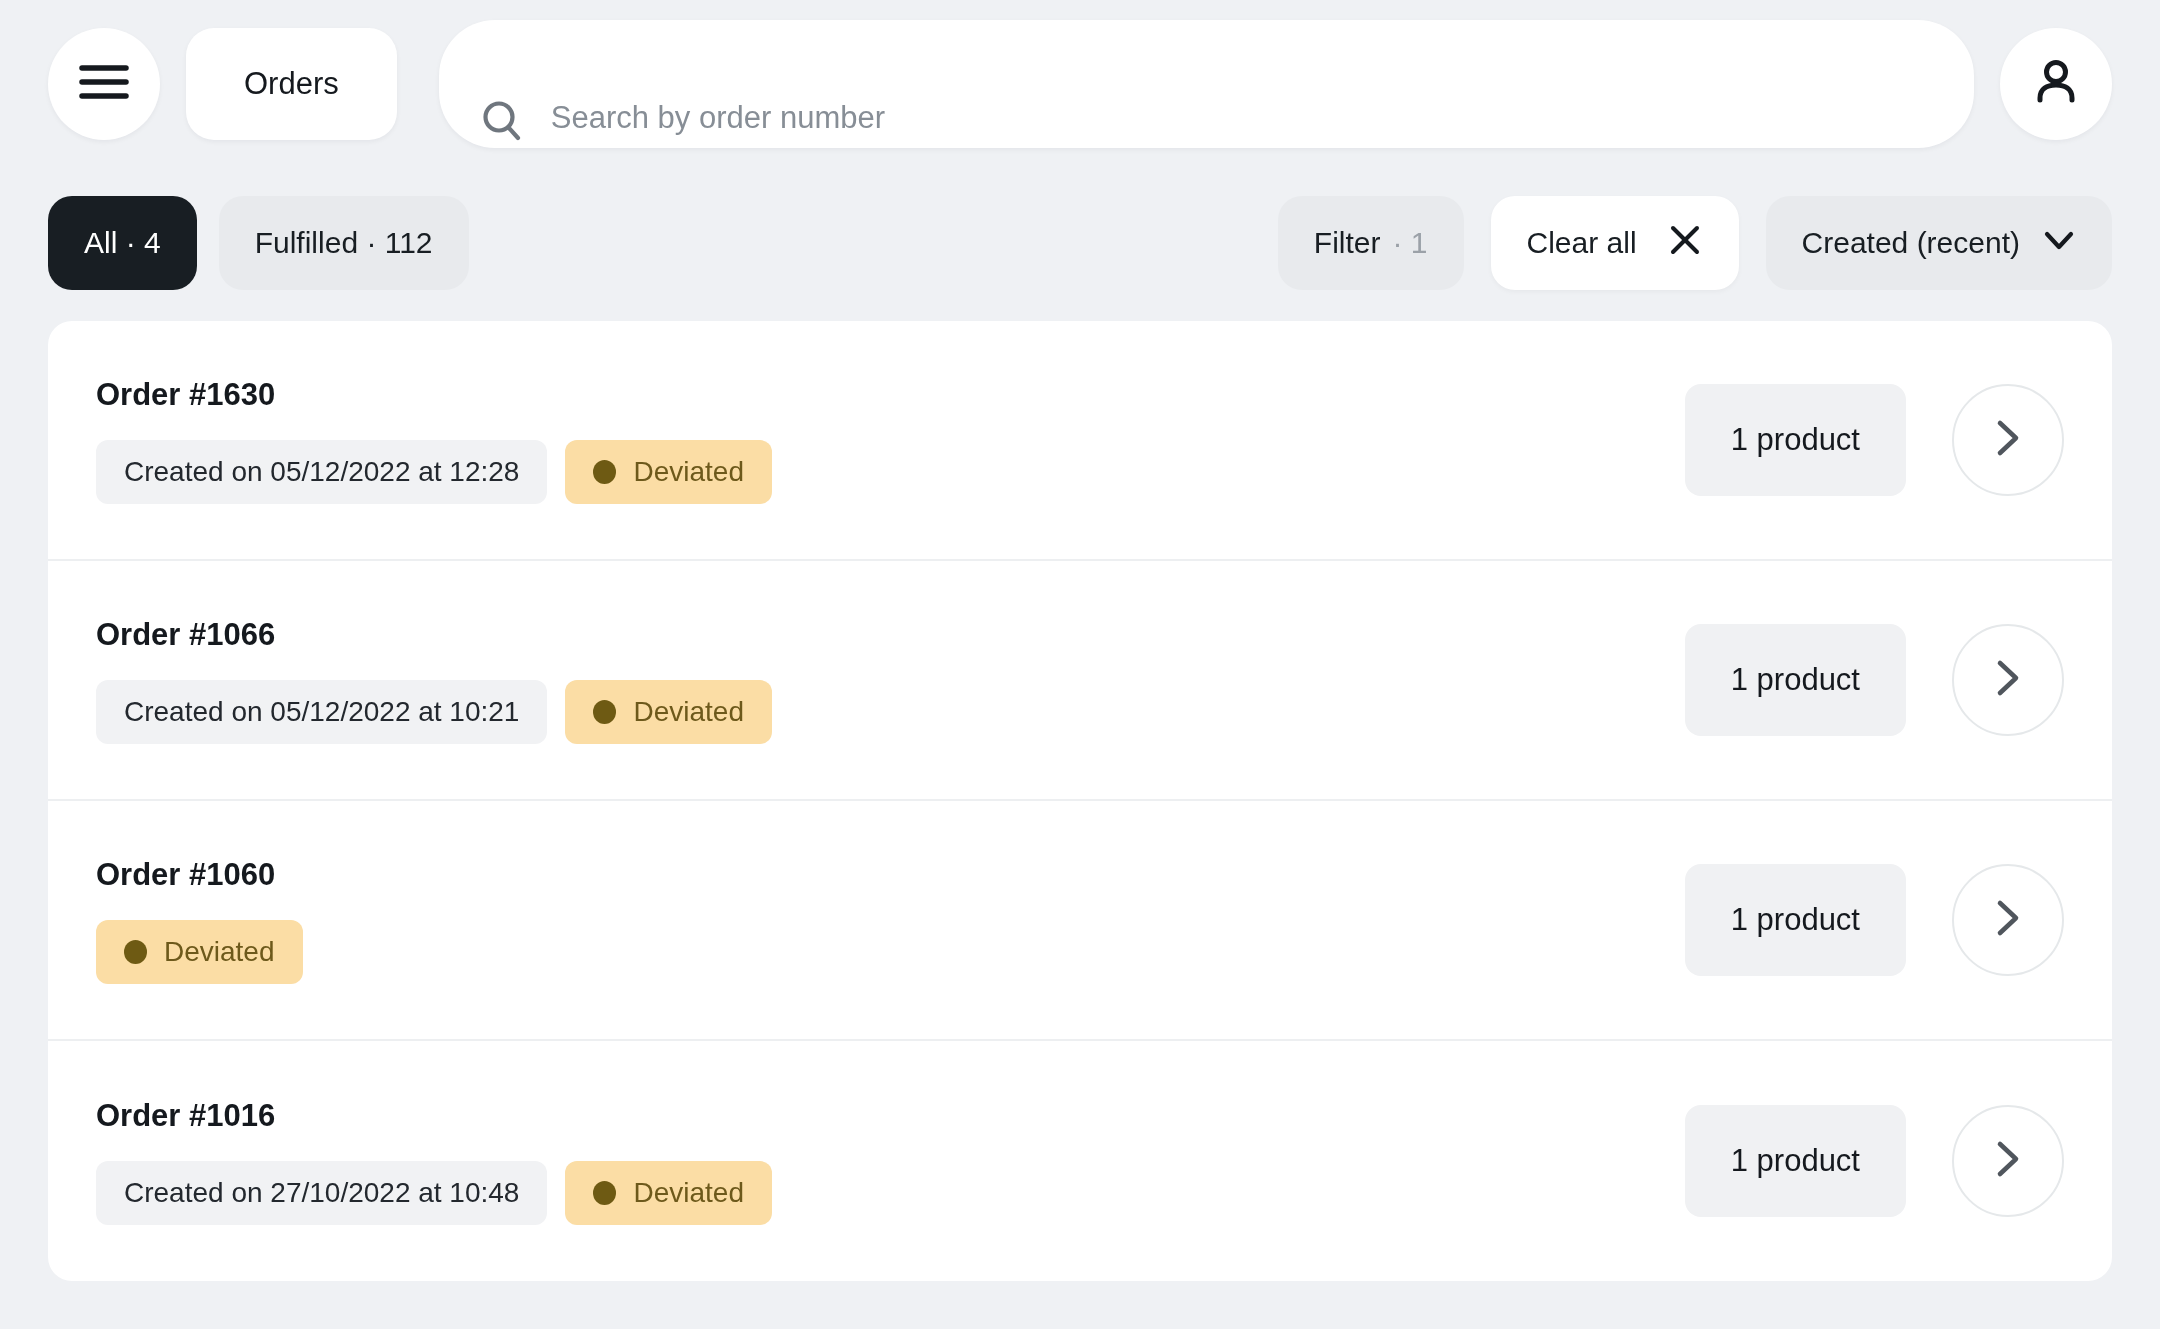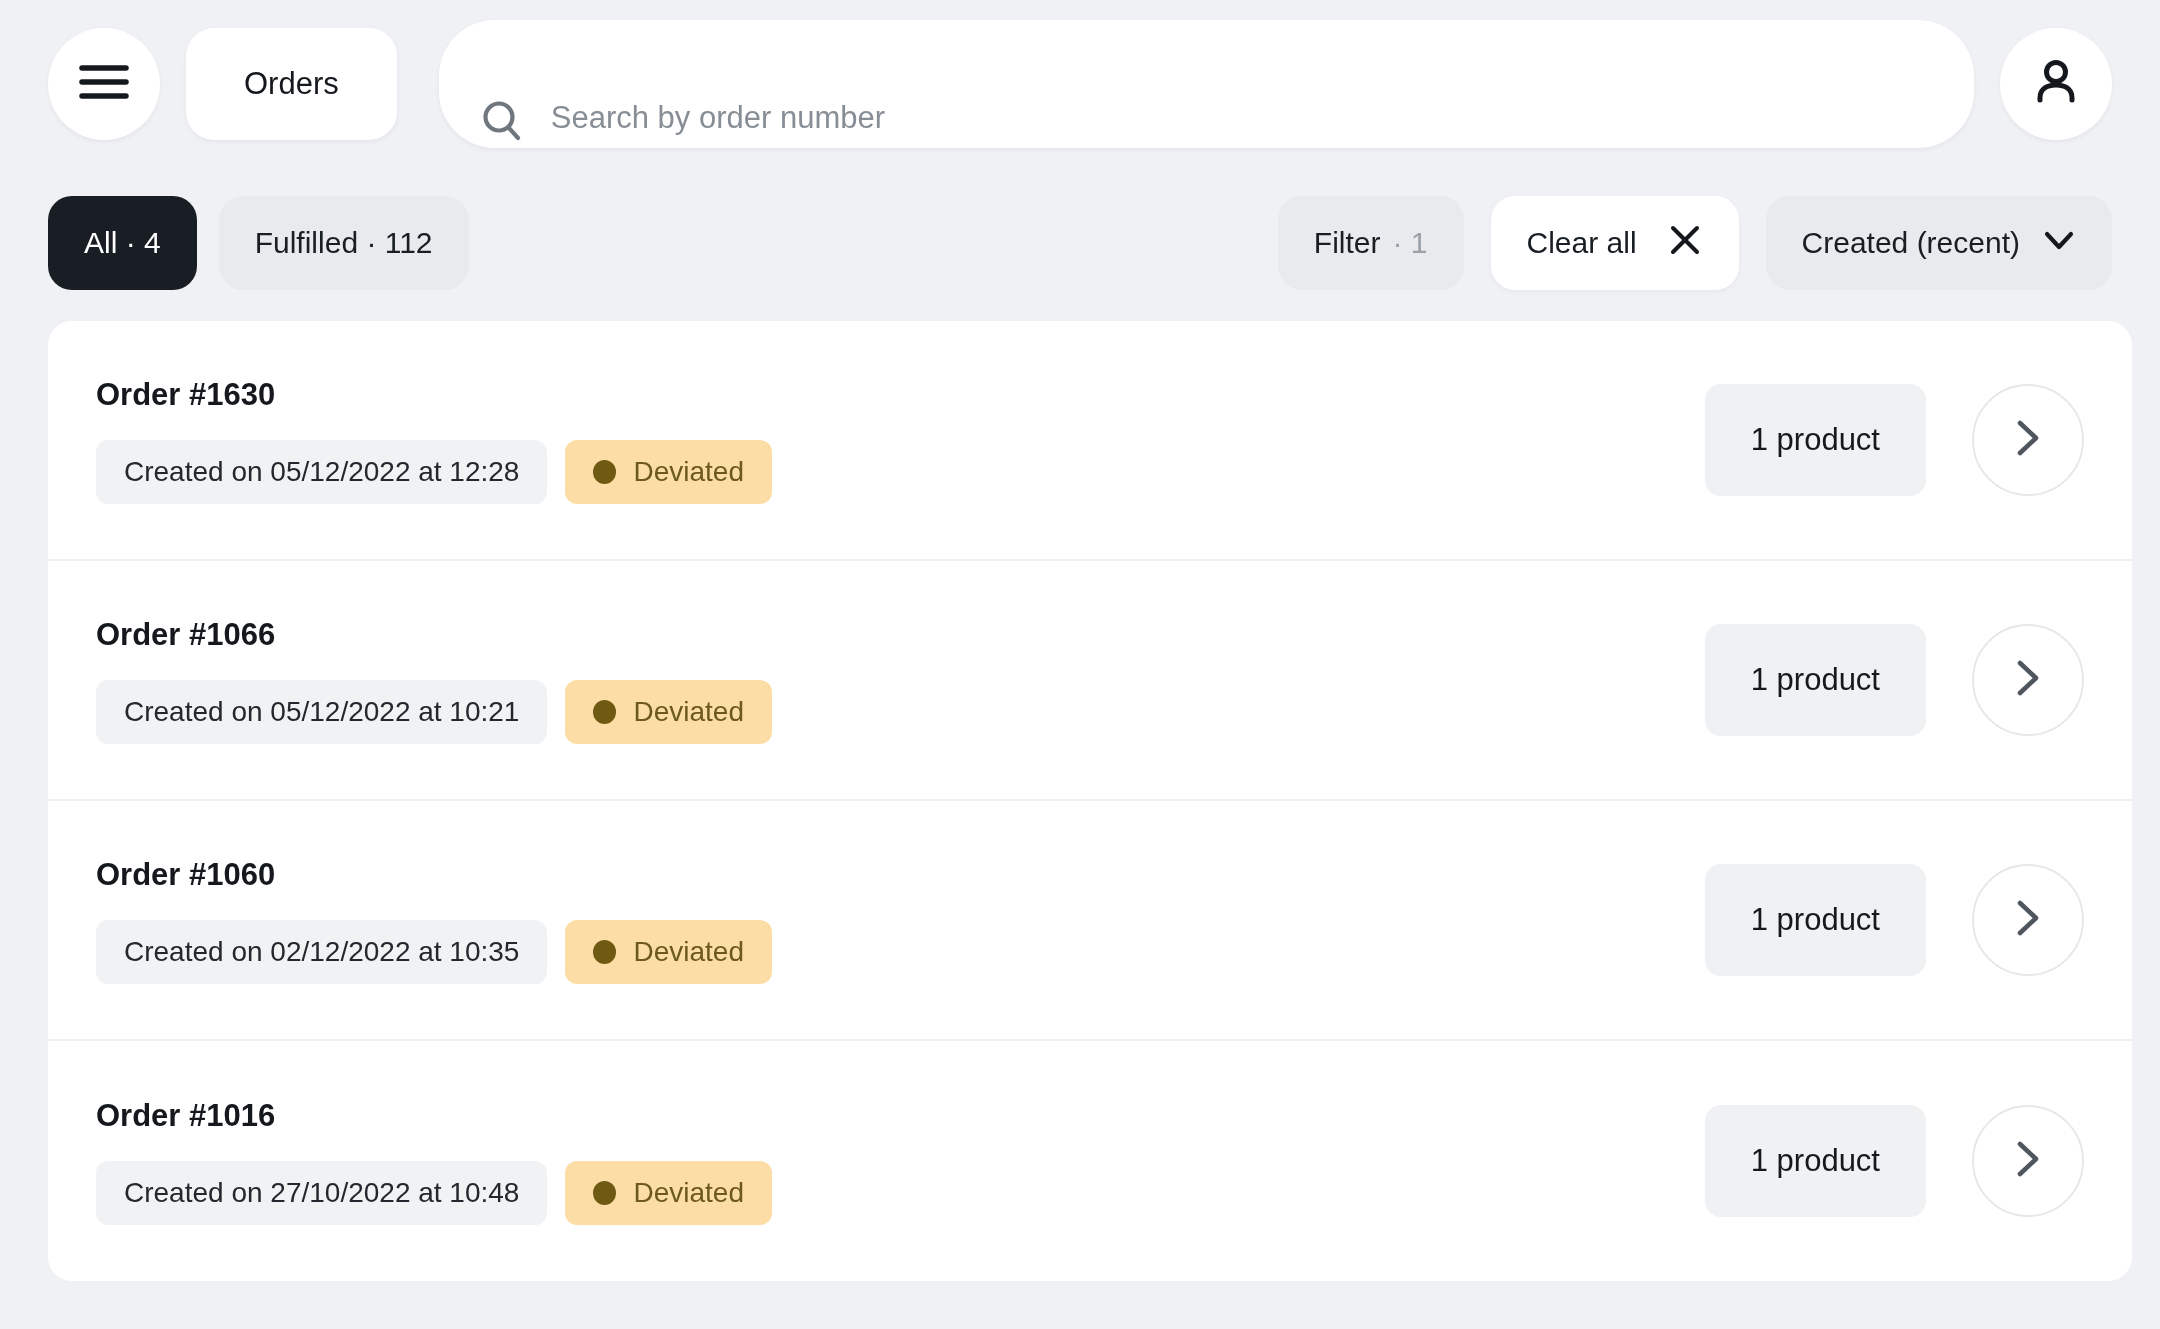--- a/index.html
+++ b/index.html
@@ -61,21 +61,21 @@
   .chip.active { background:#181e23; color:#ffffff; }
   .chips-right { margin-left:auto; display:flex; }
   .chips-right .chip { margin-left:27px; }
   .chip .muted { color:#9ba1a8; margin-left:12px; font-weight:400; }
   .chip.clear { background:#ffffff; box-shadow:0 2px 5px rgba(18,24,31,0.04); }
   .chip.clear svg { margin-left:30px; }
   .chip.sort svg { margin-left:22px; }
 
   
   .card {
-    margin:39px 28px 0 48px;
+    margin:39px 48px 0 48px;
     background:#ffffff; border-radius:24px;
     overflow:hidden;
   }
   .order-row {
     height:240px; display:flex; align-items:center;
     padding:0 48px; border-bottom:2px solid #edeff1;
   }
   .order-row:last-child { border-bottom:none; }
   .row-left { display:flex; flex-direction:column; gap:27px; }
   .order-title { font-size:31px; font-weight:600; color:#15191e; }
@@ -221,21 +221,20 @@
           </svg>
         </span>
       </div>
     </div>
   </section>
 
   <section class="order-row">
     <div class="row-left">
       <div class="order-title">Order #1060</div>
       <div class="meta-line">
-        <div class="date-pill">Created on 02/12/2022 at 10:35</div>
         <div class="status-badge">
           <span class="status-dot"></span>
           <span>Deviated</span>
         </div>
       </div>
     </div>
     <div class="row-right">
       <div class="product-chip">1 product</div>
       <div class="chevron-btn">
         <span>

